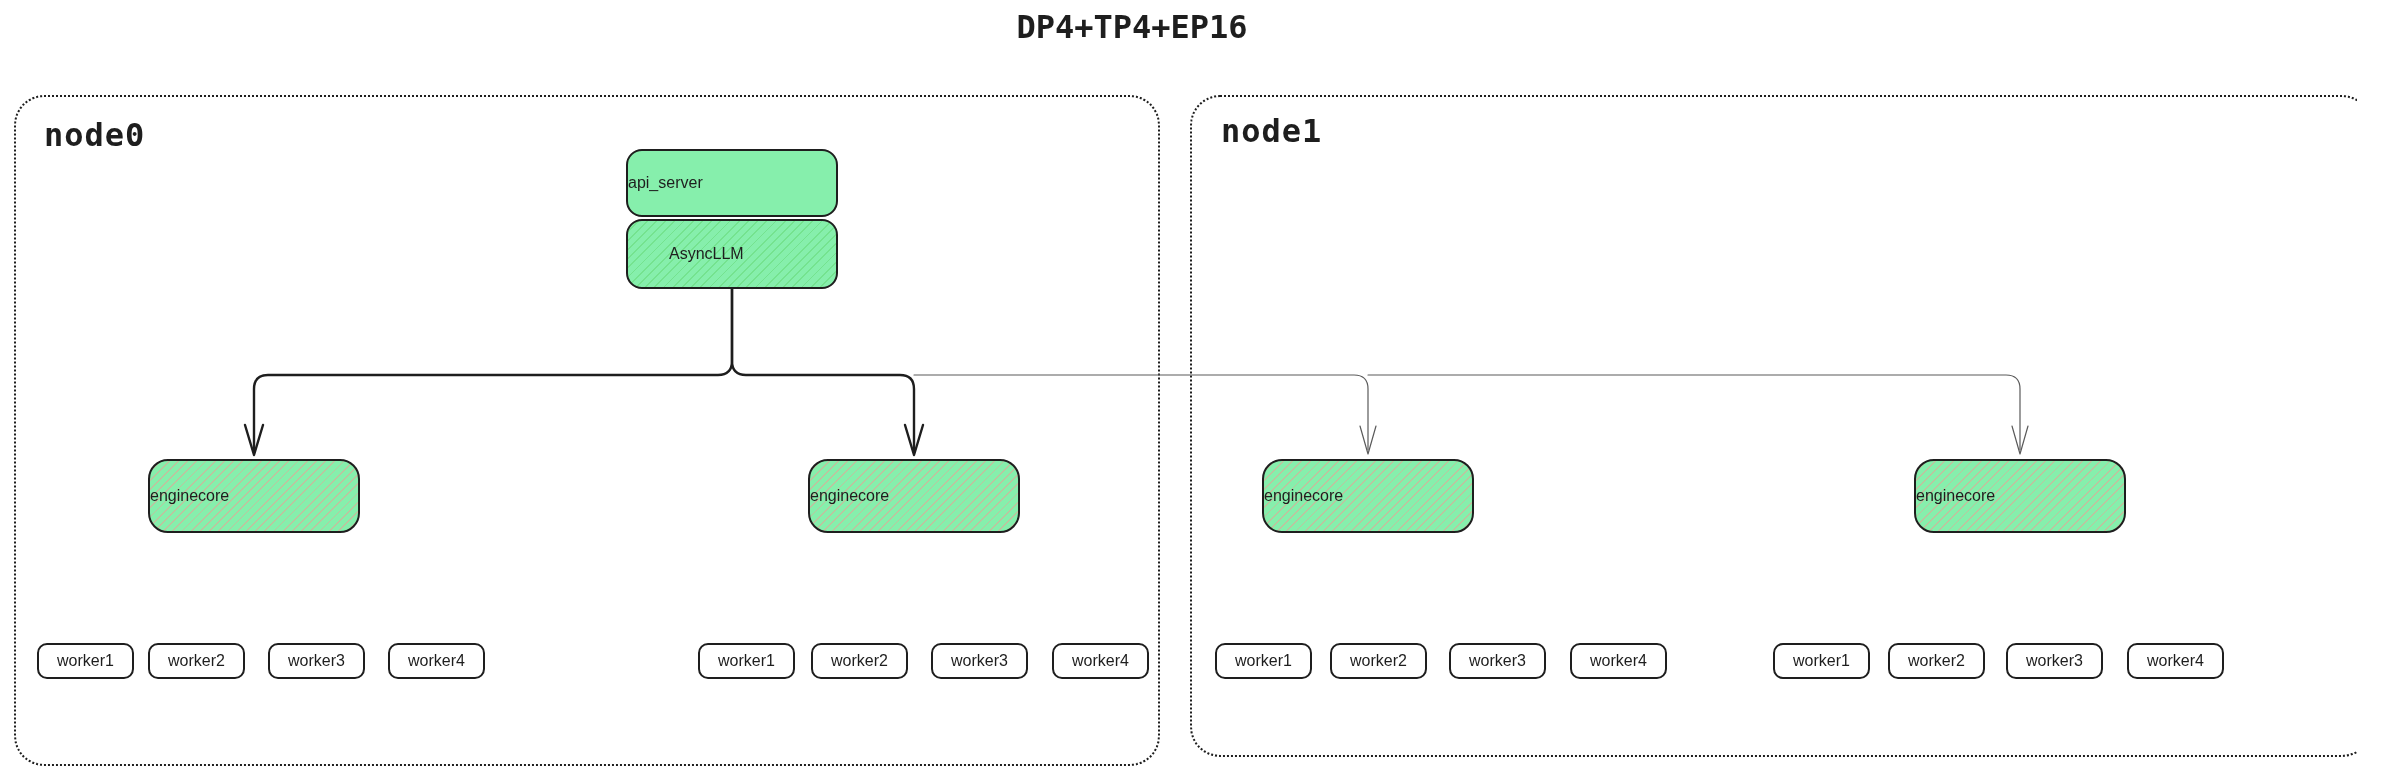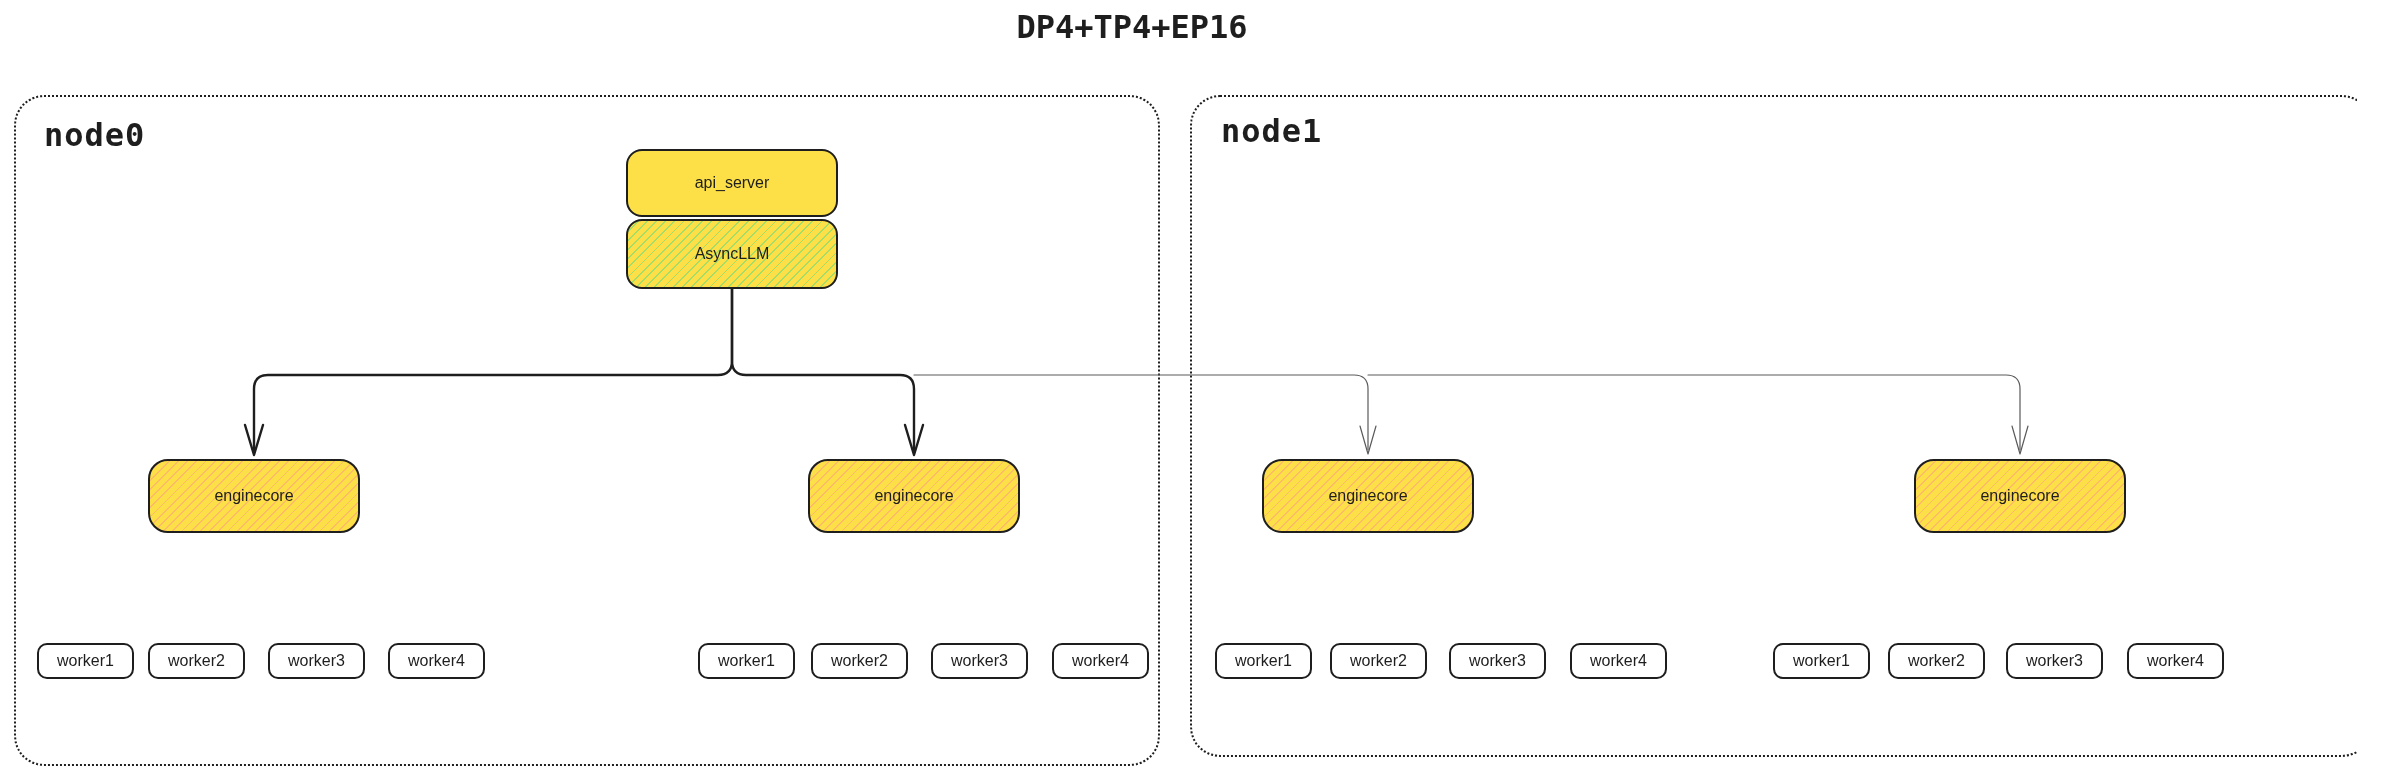--- a/index.html
+++ b/index.html
@@ -33,24 +33,24 @@
     font-weight:700;
     font-size:32px;
     letter-spacing:1px;
     color:var(--stroke,#1e1e1e);
   }
   .box{
     position:absolute;
     box-sizing:border-box;
     border:2px solid var(--stroke,#1e1e1e);
     border-radius:16px;
-    background:#fde047;
+    background:#86efac;
     display:flex;
     align-items:center;
-    justify-content:center;
+    justify-content:flex-start;
     font-size:16px;
     color:var(--stroke,#1e1e1e);
     white-space:nowrap;
   }
   .hatch-green{
     background-image:repeating-linear-gradient(135deg,
       var(--green-hatch,#69db7c99) 0px,
       var(--green-hatch,#69db7c99) 1.3px,
       transparent 1.3px,
       transparent 6.5px);
@@ -111,21 +111,21 @@
     <polyline class="thick" points="905,425 914,455 923,425"></polyline>
     <path class="thin" d="M914 375 L1354 375 Q1368 375 1368 389 L1368 450"></path>
     <polyline class="thin" points="1360,426 1368,454 1376,426"></polyline>
     <path class="thin" d="M1368 375 L2006 375 Q2020 375 2020 389 L2020 450"></path>
     <polyline class="thin" points="2012,426 2020,454 2028,426"></polyline>
   </svg>
 
   <div class="box" style="left:626px;top:149px;width:212px;height:68px;">
     <span>api_server</span>
   </div>
-  <div class="box hatch-green" style="left:626px;top:219px;width:212px;height:70px;">
+  <div class="box hatch-green" style="left:626px;top:219px;width:212px;height:70px;padding-left:41px;">
     <span>AsyncLLM</span>
   </div>
 
   <div class="box hatch-red" style="left:148px;top:459px;width:212px;height:74px;">
     <span>enginecore</span>
   </div>
   <div class="box hatch-red" style="left:808px;top:459px;width:212px;height:74px;">
     <span>enginecore</span>
   </div>
   <div class="box hatch-red" style="left:1262px;top:459px;width:212px;height:74px;">

